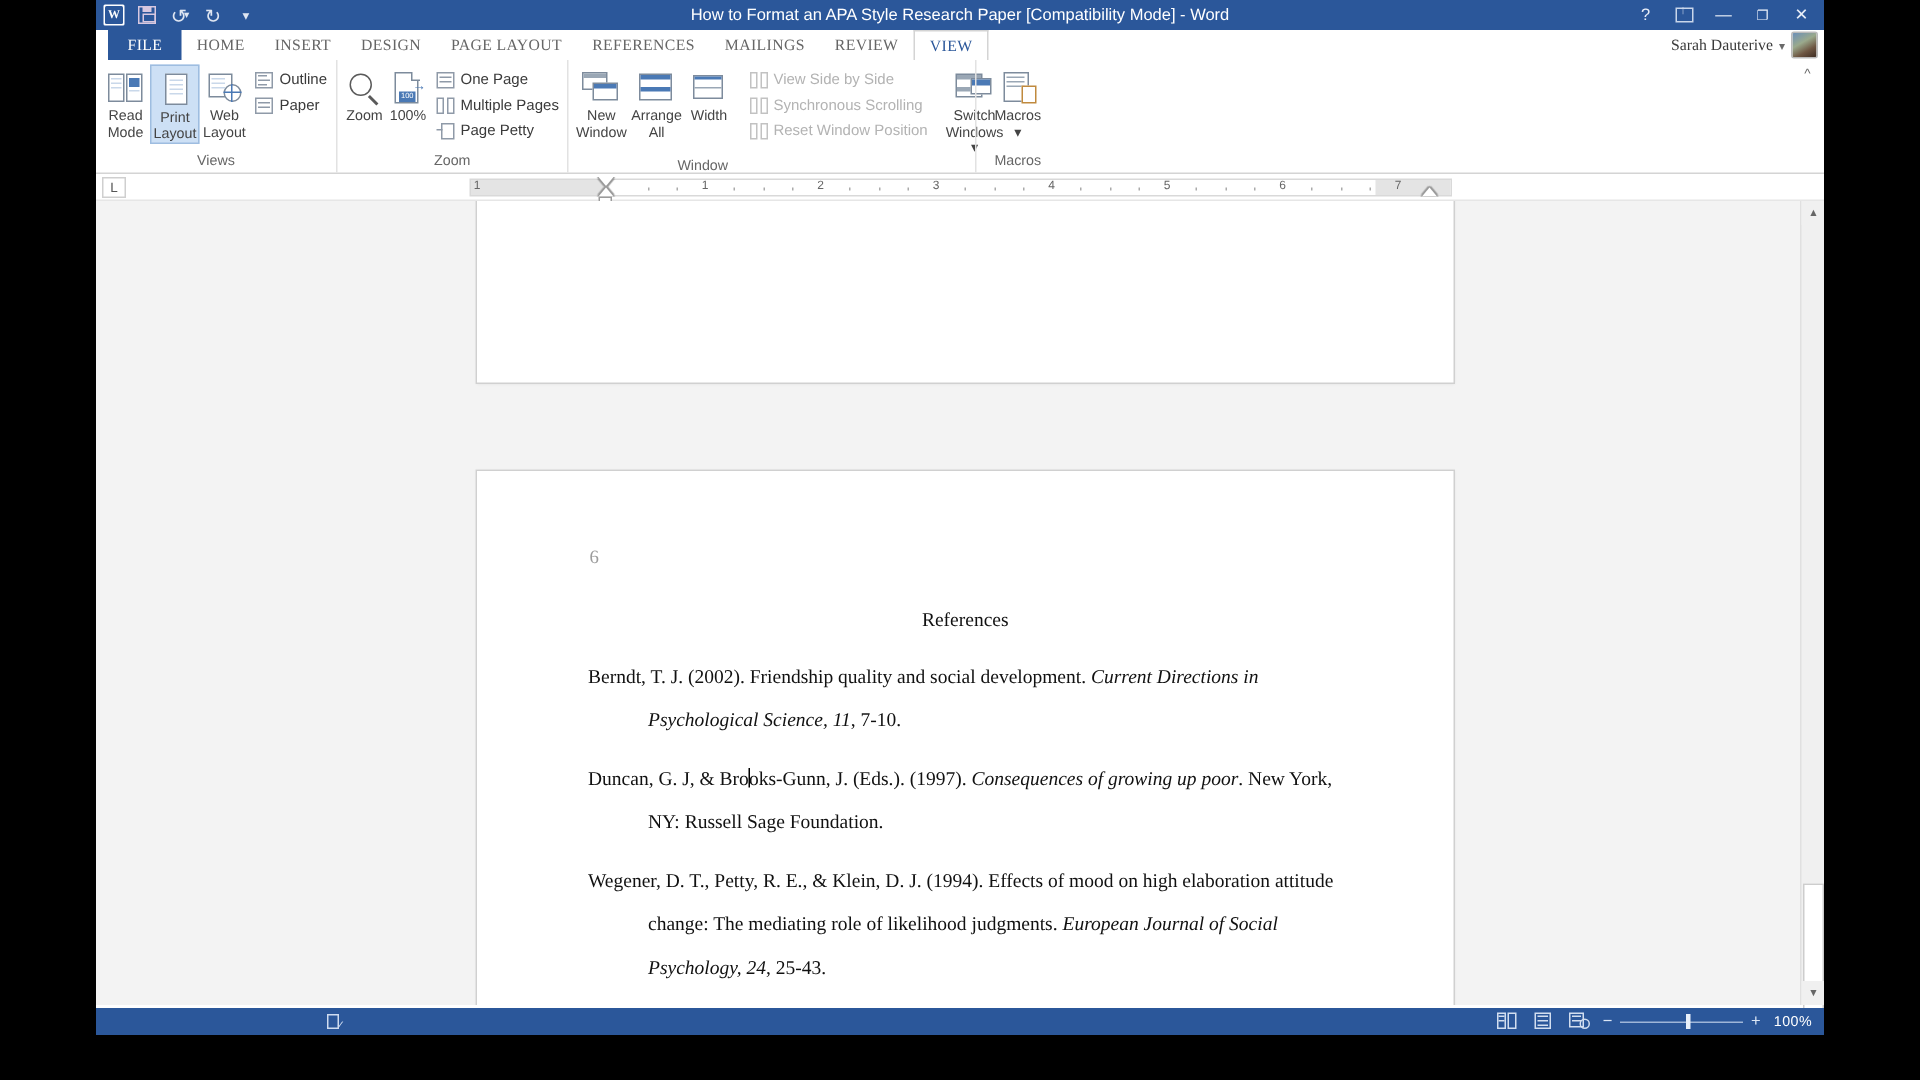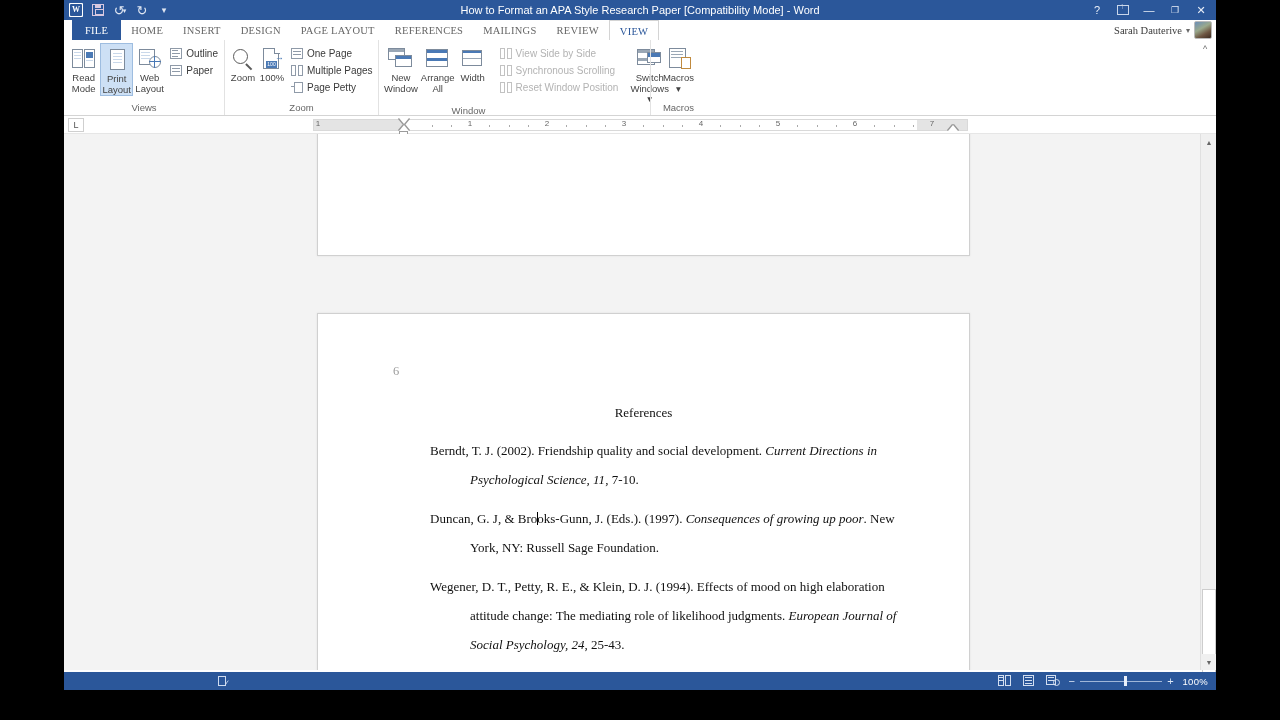--- a/index.html
+++ b/index.html
@@ -194,21 +194,21 @@
   }
   .doc-title {
     position: absolute; left: 0; right: 0; top: 91px; text-align: center;
     font-family: "Liberation Serif", serif; font-size: 13px; color: #111;
   }
   .refs {
     position: absolute; left: 74px; right: 58px; top: 122px;
     font-family: "Liberation Serif", serif; font-size: 13px; color: #111;
     line-height: 29px;
   }
-  .ref { margin-bottom: 10px; text-indent: 0; padding-left: 40px; margin-left: 38px; }
+  .ref { margin-bottom: 10px; text-indent: 0; padding-left: 40px; }
   .ref > .firstline { margin-left: -40px; }
   .ref i { font-style: italic; }
   .caret-mark {
     display: inline-block; width: 1px; height: 13px; background: #000;
     vertical-align: -2px; margin: 0 -0.5px;
   }
 
   
   .vscroll {
     position: absolute; right: 0; top: 18px; bottom: 0; width: 16px;

